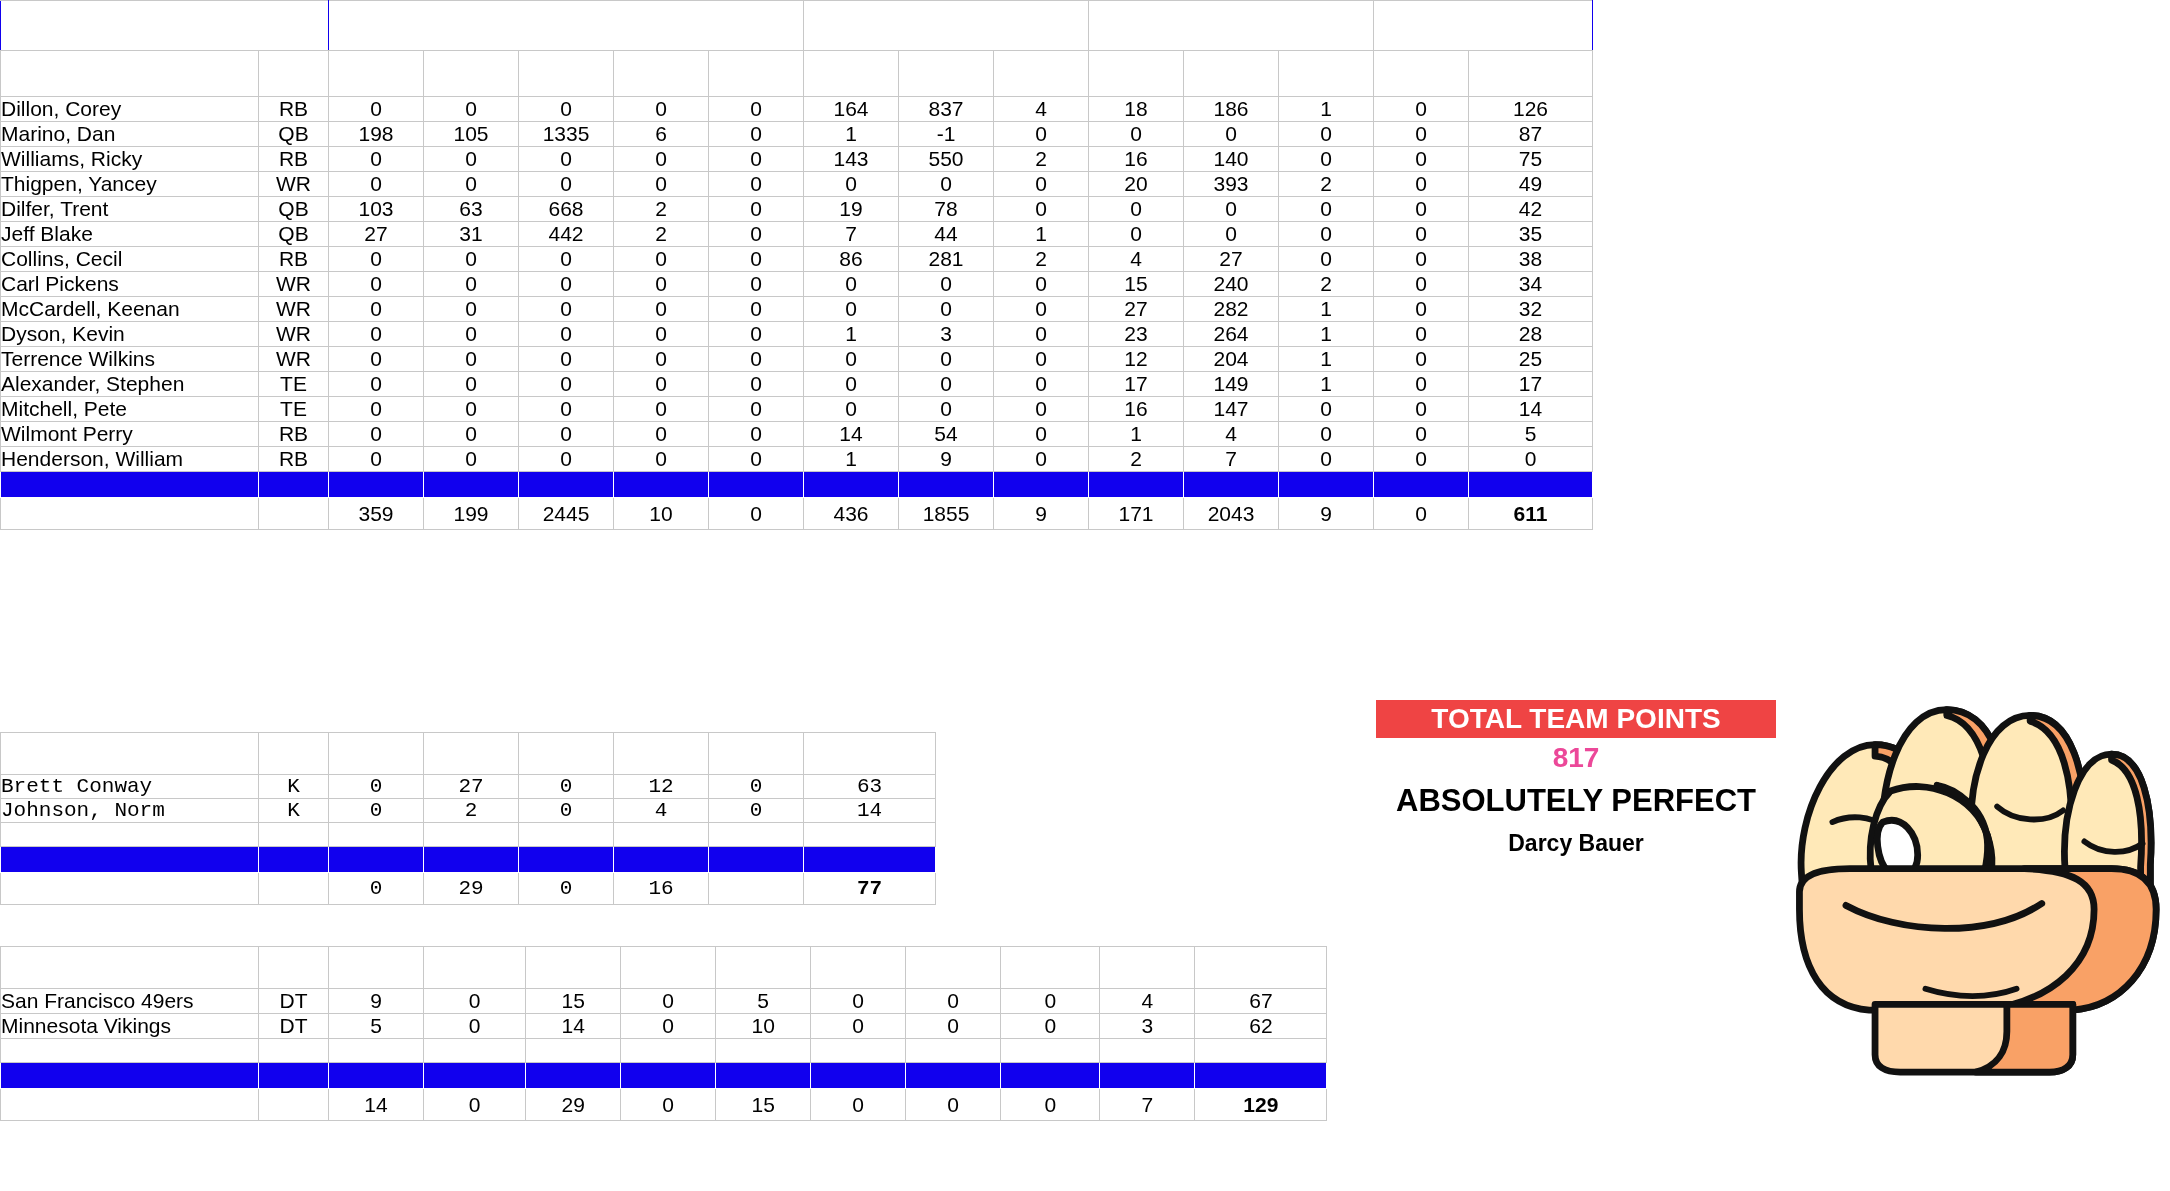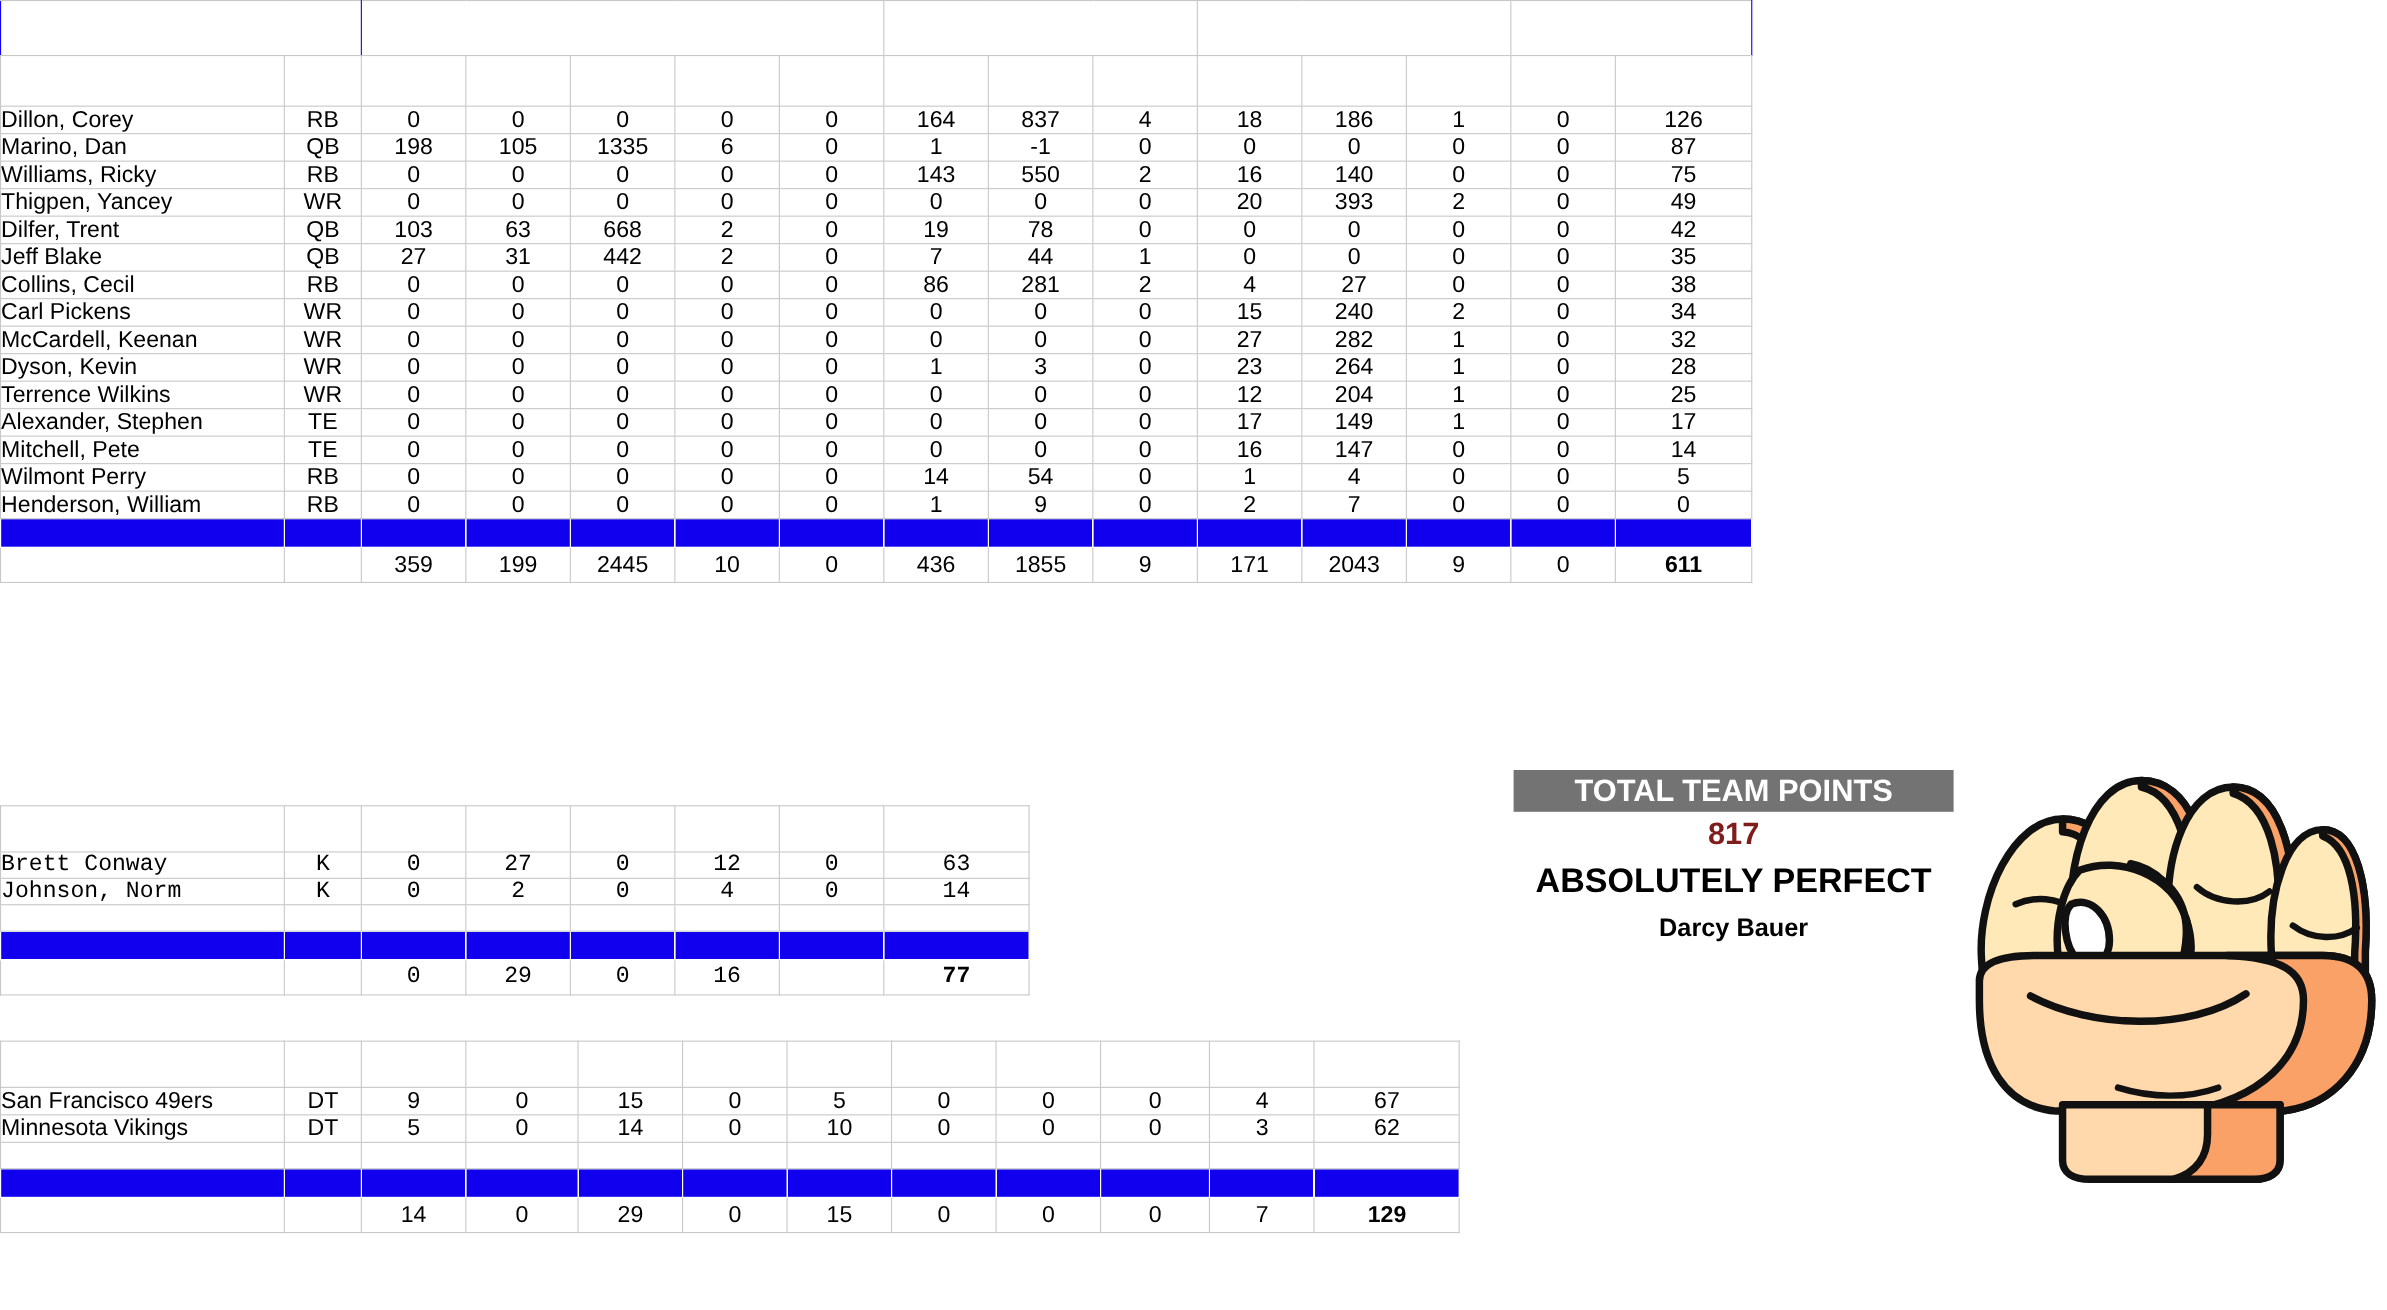--- a/index.html
+++ b/index.html
@@ -50,24 +50,24 @@
   
   .nm{text-align:left;padding-left:7px;font-size:21px;color:#000;}
   .num{text-align:center;font-size:21px;color:#000;}
   .pos{text-align:center;font-size:21px;color:#000;}
   .tot{text-align:center;font-size:21px;color:#000;}
   .tot.b{font-weight:bold;}
 
   
   .ttp-wrap{position:absolute;left:1376px;top:700px;width:400px;text-align:center;}
   .ttp-head{
-    background:#737373;color:#ffffff;font-weight:bold;font-size:28px;
+    background:#ef4444;color:#ffffff;font-weight:bold;font-size:28px;
     line-height:38px;height:38px;
   }
-  .ttp-val{font-weight:bold;font-size:28px;line-height:40px;color:#7f1d1d;}
+  .ttp-val{font-weight:bold;font-size:28px;line-height:40px;color:#ec4899;}
   .ttp-msg{font-weight:bold;font-size:31px;line-height:46px;color:#000;}
   .ttp-owner{font-weight:bold;font-size:23px;line-height:38px;color:#000;}
 
   
   .fist{position:absolute;left:1782px;top:697px;width:378px;height:380px;}
   .fist svg{display:block;width:100%;height:100%;}
 
   .t1{position:absolute;left:0px;top:0px;}
   .t2{position:absolute;left:0px;top:732px;font-family:Liberation Mono, monospace;}
   .t3{position:absolute;left:0px;top:946px;}

